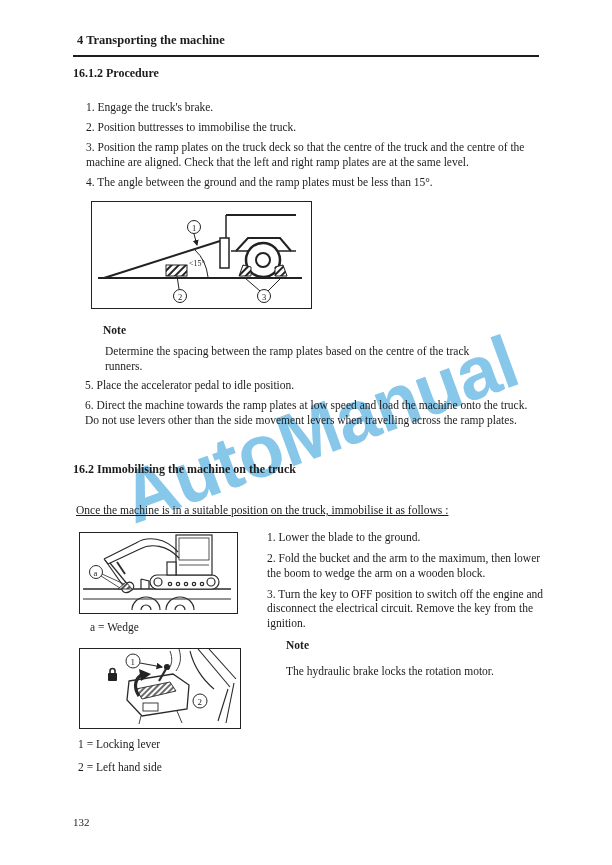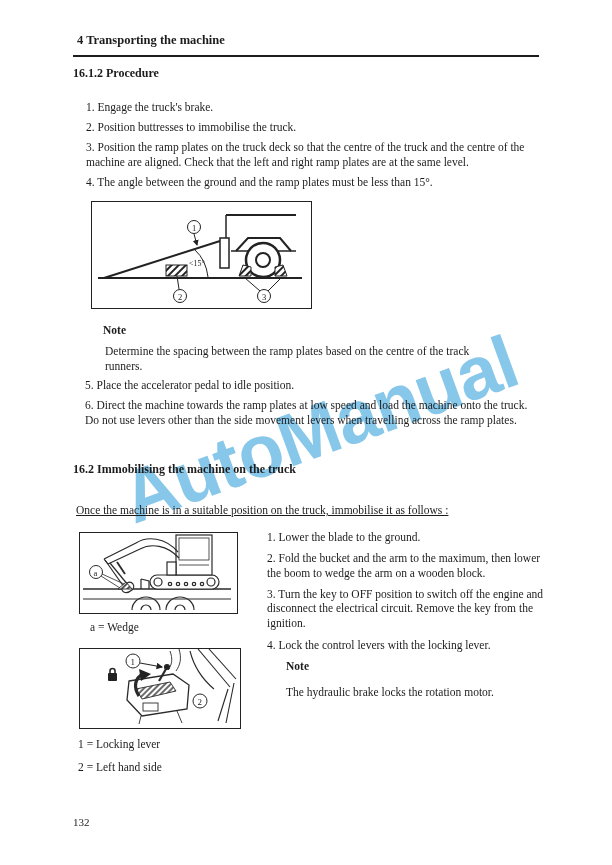--- a/index.html
+++ b/index.html
@@ -196,20 +196,19 @@
     </div>
     <div class="abs fig2-caps">
       <div>1 = Locking lever</div>
       <div>2 = Left hand side</div>
     </div>
 
     <div class="abs body-txt right-col">
       <p>1. Lower the blade to the ground.</p>
       <p>2. Fold the bucket and the arm to the maximum, then lower the boom to wedge the arm on a wooden block.</p>
       <p class="gap-after">3. Turn the key to OFF position to switch off the engine and disconnect the electrical circuit. Remove the key from the ignition.</p>
-      <p>4. Lock the control levers with the locking lever.</p>
       <div class="note2-title">Note</div>
       <div class="note2-body">The hydraulic brake locks the rotation motor.</div>
     </div>
 
     <div class="abs page-num">132</div>
   </div>
 </div>
 
 </body></html>

